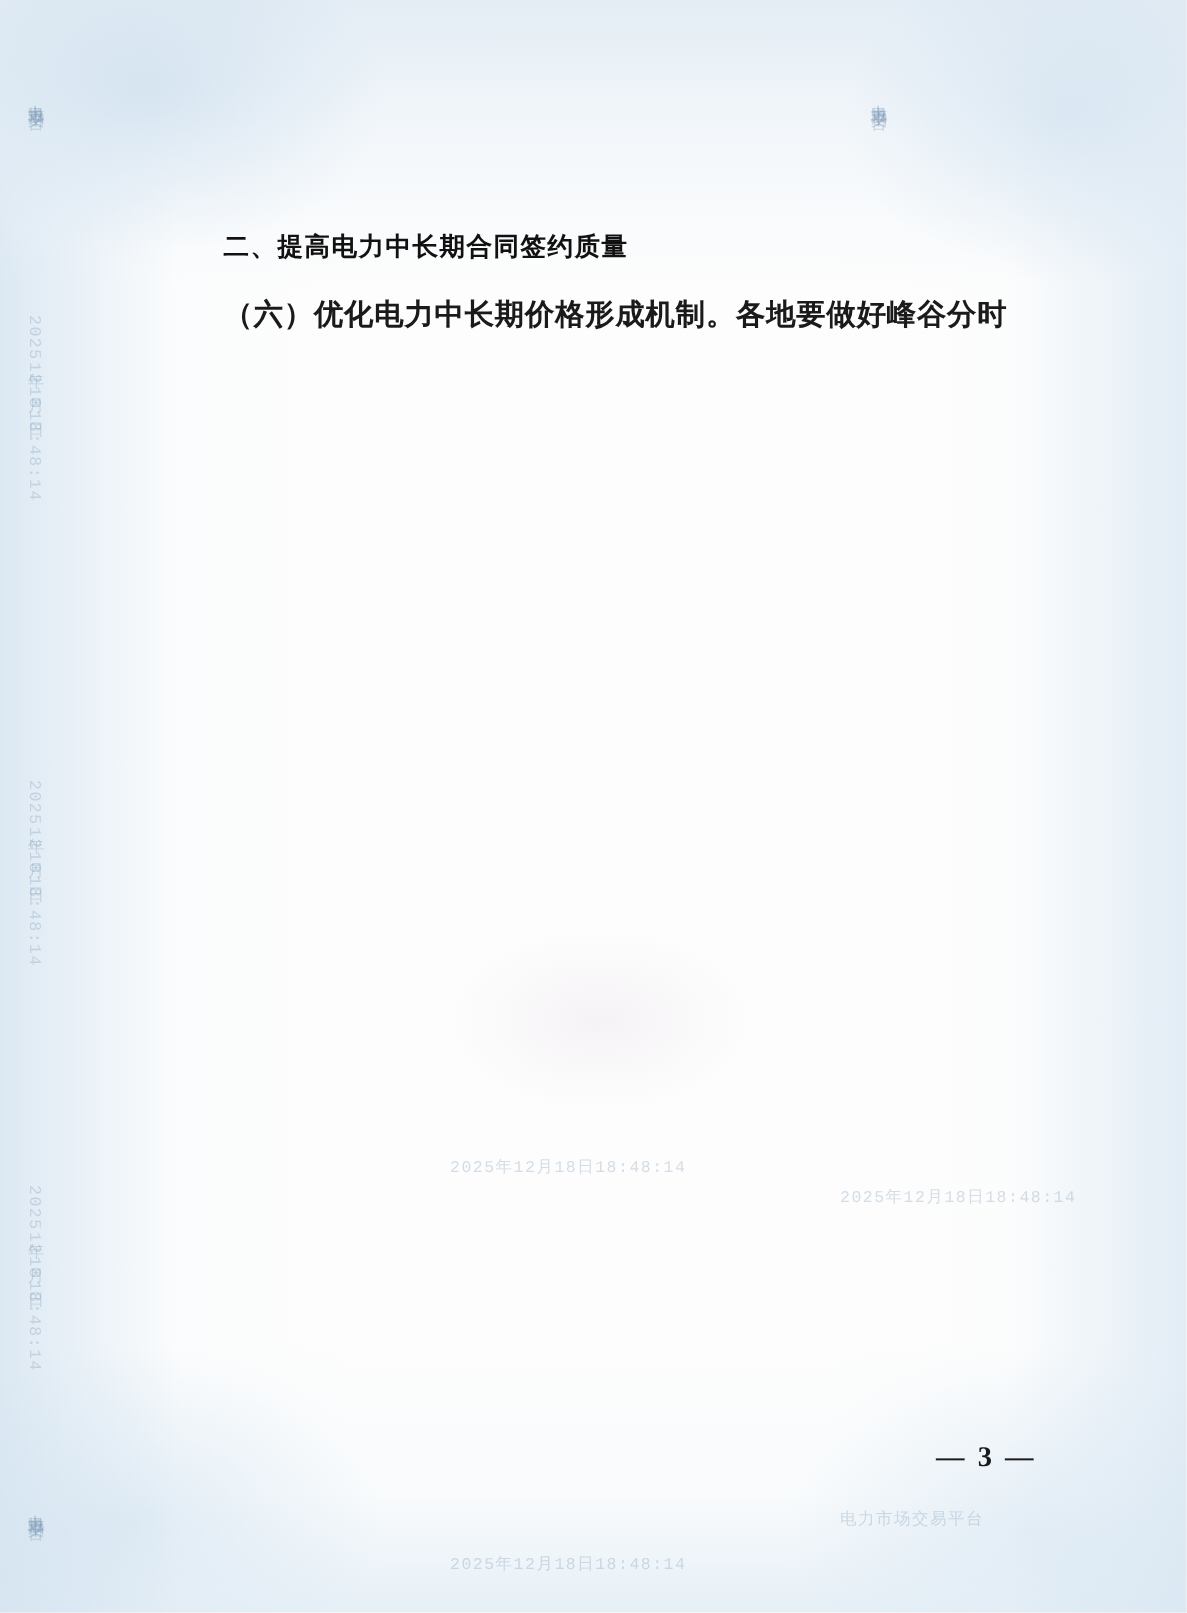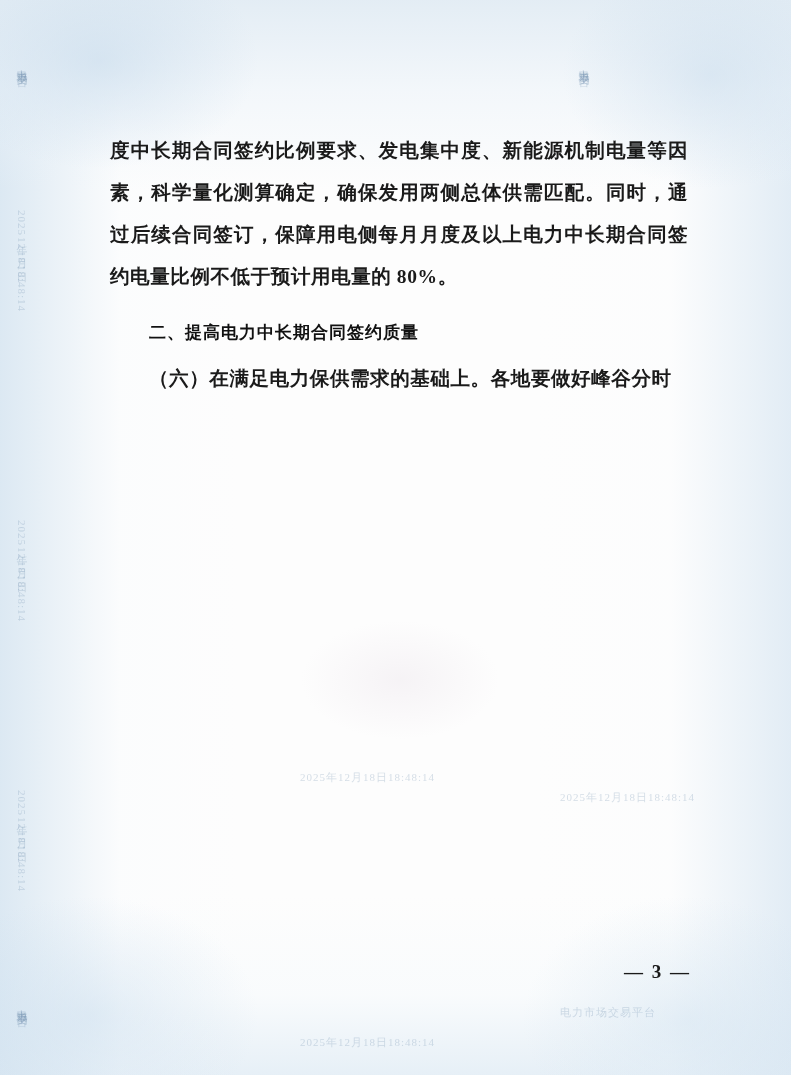--- a/index.html
+++ b/index.html
@@ -36,21 +36,21 @@
   .b1 { left: -60px; top: -50px; width: 320px; height: 220px; background: radial-gradient(ellipse at center, rgba(196,217,235,0.55), rgba(255,255,255,0) 70%); }
   .b2 { right: -70px; top: -40px; width: 300px; height: 230px; background: radial-gradient(ellipse at center, rgba(199,219,236,0.5), rgba(255,255,255,0) 70%); }
   .b3 { left: -80px; bottom: -60px; width: 340px; height: 240px; background: radial-gradient(ellipse at center, rgba(203,222,238,0.5), rgba(255,255,255,0) 70%); }
   .b4 { right: -60px; bottom: -70px; width: 330px; height: 250px; background: radial-gradient(ellipse at center, rgba(205,224,239,0.45), rgba(255,255,255,0) 70%); }
   .b5 { left: 300px; top: 620px; width: 200px; height: 120px; background: radial-gradient(ellipse at center, rgba(232,224,232,0.35), rgba(255,255,255,0) 70%); }
 
   
   .wm {
     position: absolute;
     color: rgba(120,150,180,0.30);
-    font-family: Liberation Serif, serif;
+    font-family: Liberation Mono, monospace;
     font-size: 11px;
     letter-spacing: 1px;
     white-space: nowrap;
     pointer-events: none;
     user-select: none;
   }
   .wm-v { writing-mode: vertical-rl; }
 
   .wm-a { left: 14px;  top: 60px;  }
   .wm-b { left: 576px; top: 60px;  }
@@ -119,20 +119,19 @@
   <div class="wm wm-v wm-c">2025年12月18日18:48:14</div>
   <div class="wm wm-v wm-d">2025年12月18日18:48:14</div>
   <div class="wm wm-v wm-e">2025年12月18日18:48:14</div>
   <div class="wm wm-f">2025年12月18日18:48:14</div>
   <div class="wm wm-g">2025年12月18日18:48:14</div>
   <div class="wm wm-v wm-h">电力市场交易平台</div>
   <div class="wm wm-i">2025年12月18日18:48:14</div>
   <div class="wm wm-j">电力市场交易平台</div>
 
   <div id="content">
-    <p>度中长期合同签约比例要求、发电集中度、新能源机制电量等因素，科学量化测算确定，确保发用两侧总体供需匹配。同时，通过后续合同签订，保障用电侧每月月度及以上电力中长期合同签约电量比例不低于预计用电量的 80%。</p>
     <h2 class="section">二、提高电力中长期合同签约质量</h2>
-    <p class="indent">（六）在满足电力保供需求的基础上。各地要做好峰谷分时</p>
+    <p class="indent">（六）优化电力中长期价格形成机制。各地要做好峰谷分时</p>
   </div>
 
   <div class="pagenum">— 3 —</div>
 
 </div>
 
 </body></html>

